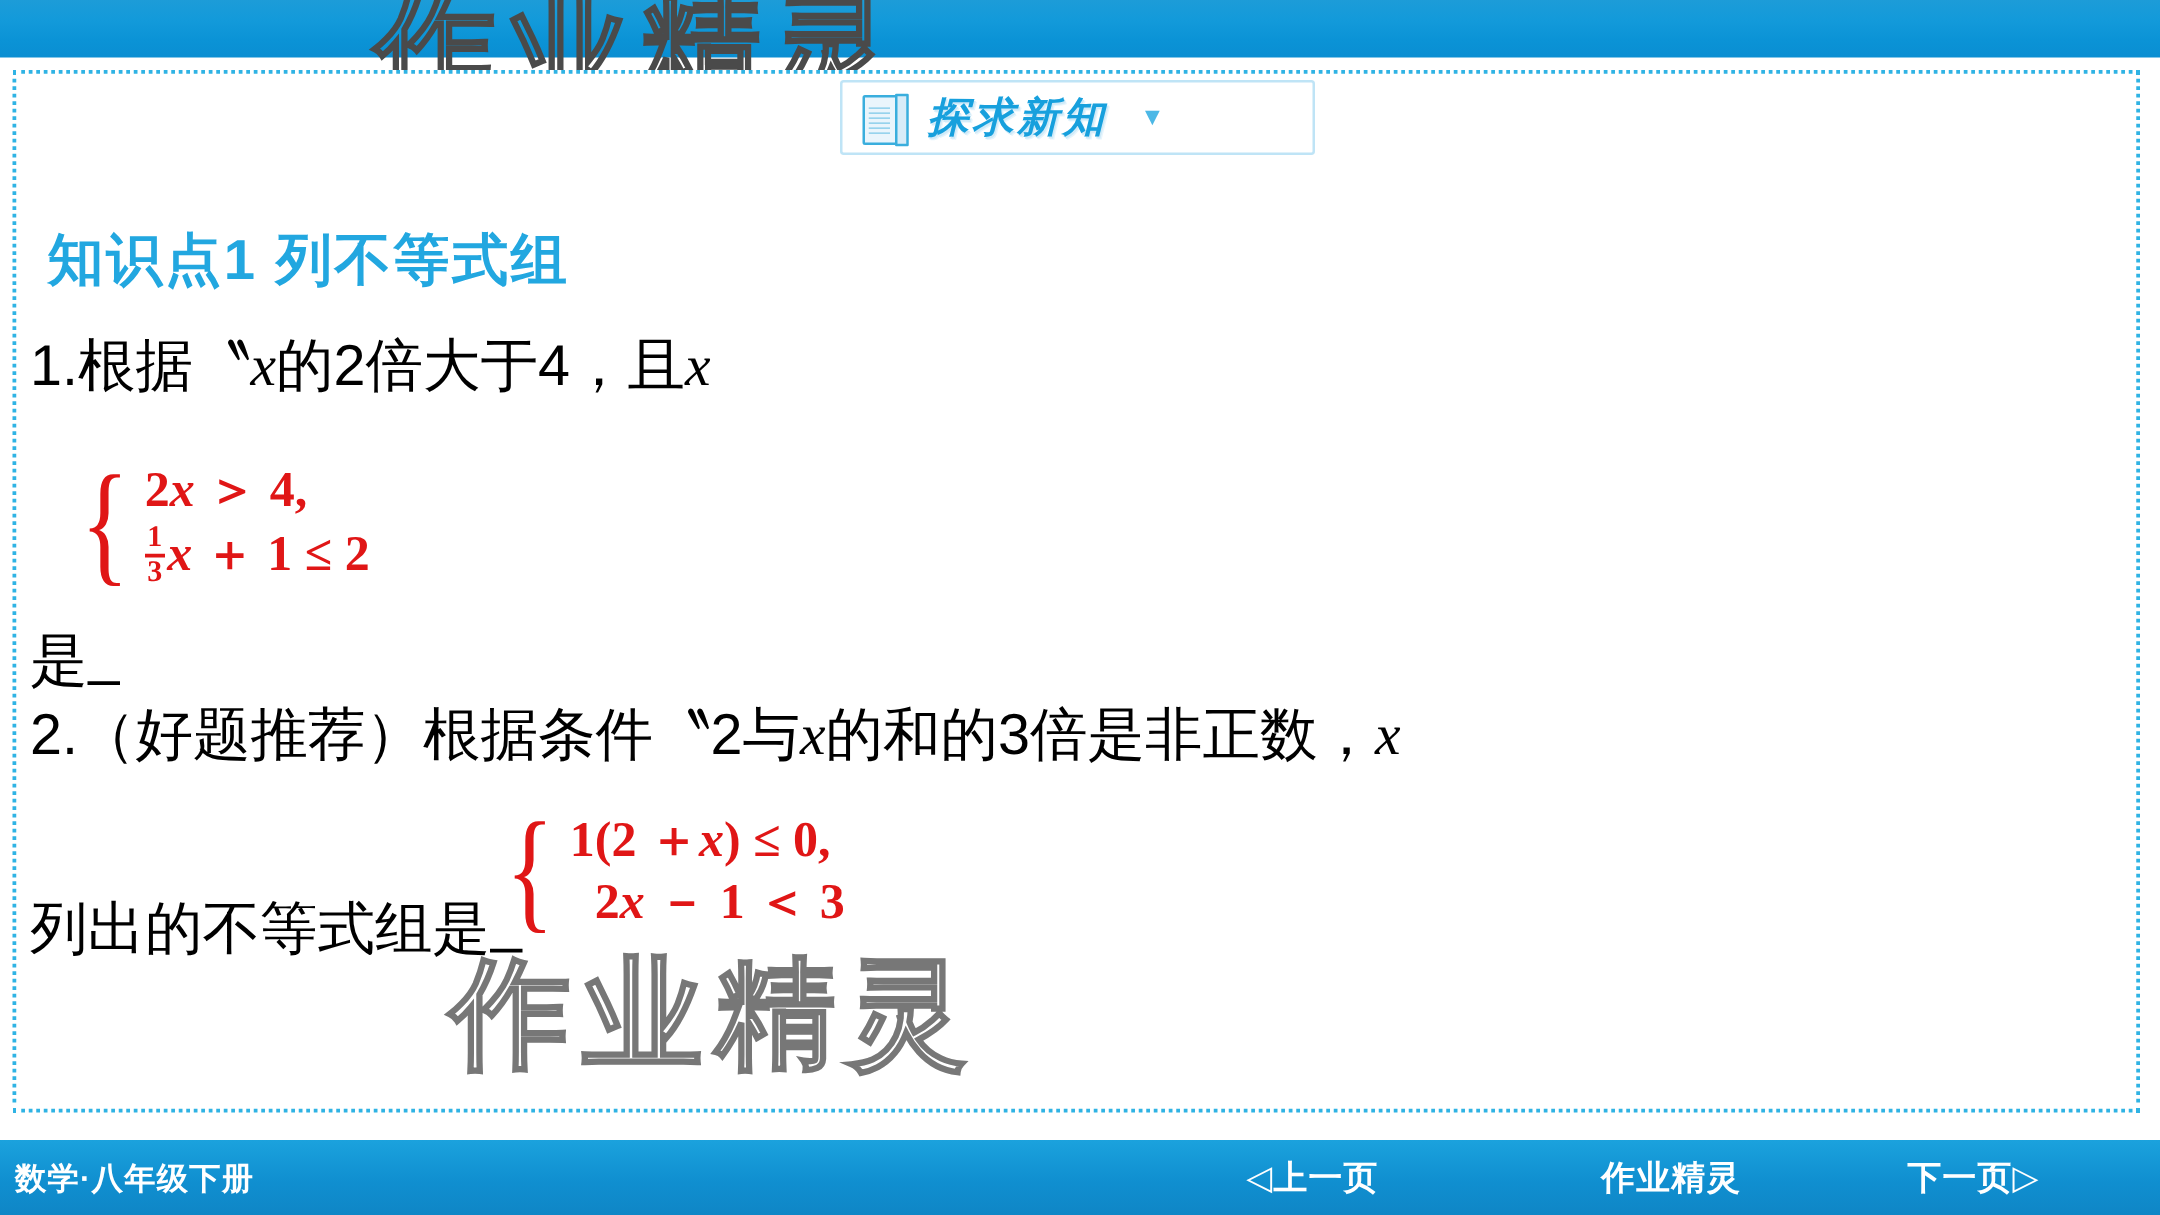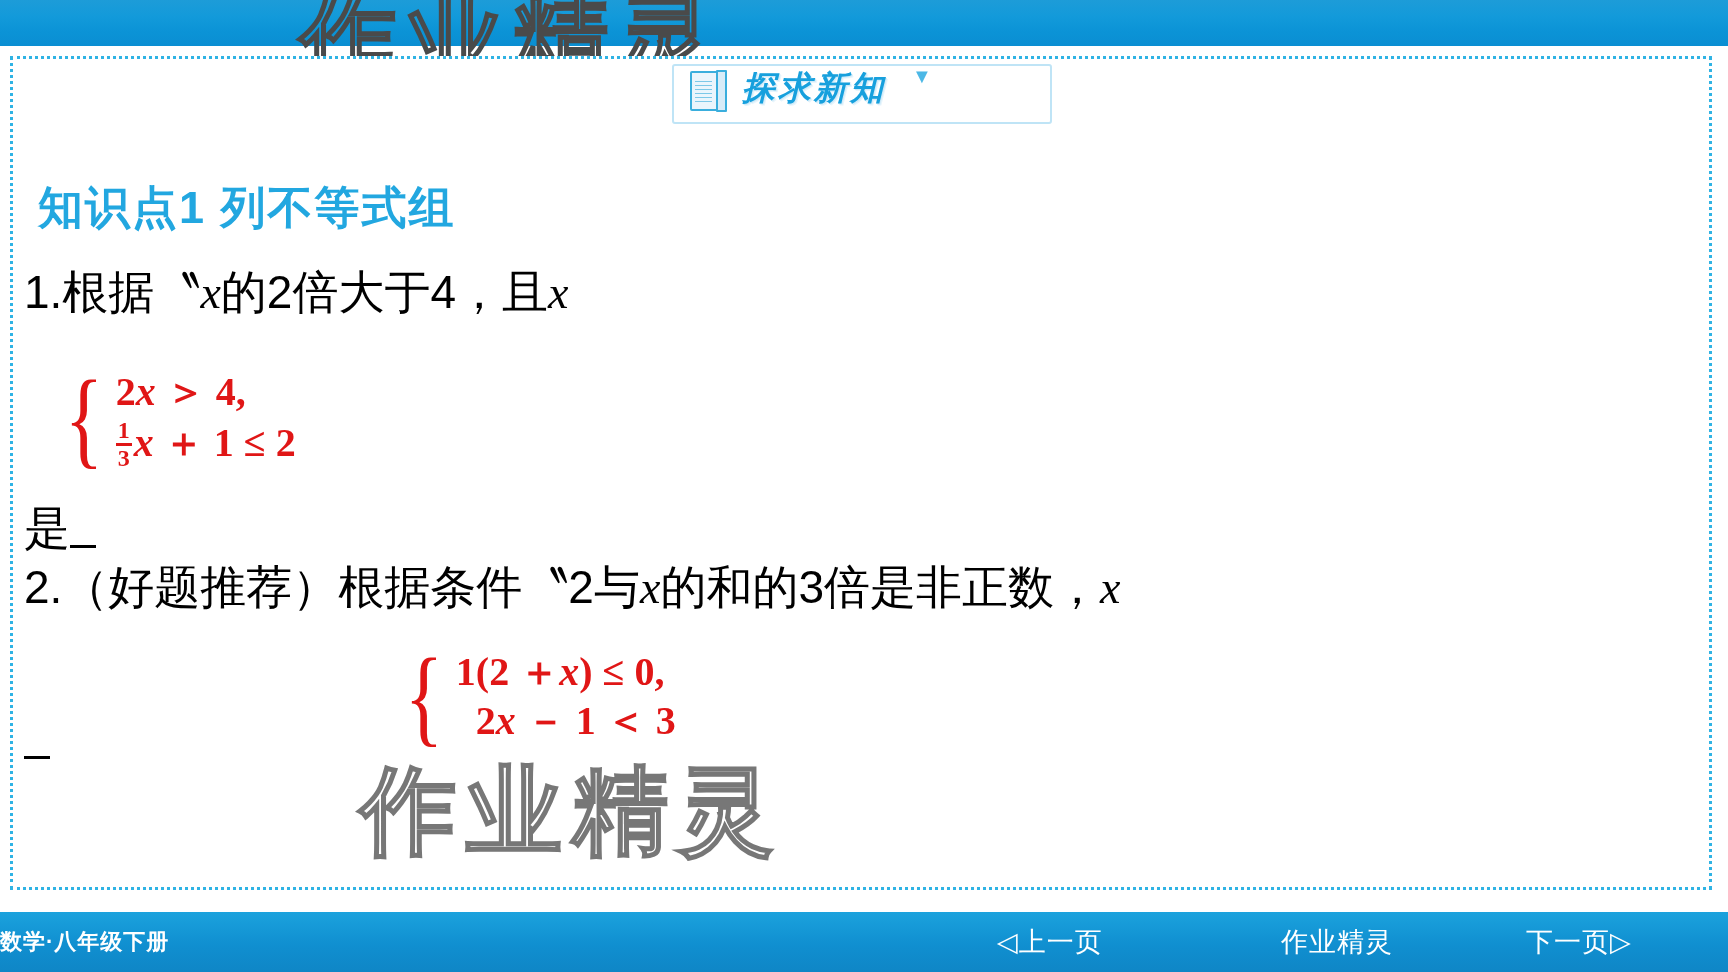--- a/index.html
+++ b/index.html
@@ -41,20 +41,21 @@
     position: absolute;
     left: 672px;
     top: 64px;
     width: 380px;
     height: 60px;
     border: 2px solid #bfe4f6;
     border-radius: 3px;
     background: #ffffff;
     box-sizing: border-box;
     display: flex;
+    align-items: center;
     padding-left: 10px;
   }
   .sh-icon {
     width: 46px;
     height: 46px;
     position: relative;
     flex: 0 0 auto;
   }
   .sh-icon .paper {
     position: absolute;
@@ -211,31 +212,31 @@
     left: 0;
     top: 912px;
     width: 1728px;
     height: 60px;
     background: linear-gradient(180deg, #1ba2dd 0%, #108fd0 55%, #0f86c6 100%);
     display: flex;
     align-items: center;
   }
   .bb-left {
     position: absolute;
-    left: 0;
-    font-size: 22px;
+    left: 12px;
+    font-size: 25px;
     font-weight: bold;
     color: #ffffff;
     letter-spacing: 1px;
     white-space: nowrap;
   }
   .nav-btn {
     position: absolute;
     font-size: 27px;
-    font-weight: normal;
+    font-weight: bold;
     color: #ffffff;
     letter-spacing: 1px;
     white-space: nowrap;
     cursor: pointer;
   }
   .nav-prev { left: 997px; }
   .nav-menu { left: 1281px; }
   .nav-next { left: 1526px; }
 </style>
 </head>
@@ -285,21 +286,21 @@
   <span class="sys-rows">
     <span class="sys-row">
       <span>1(2 ＋ </span><span class="ital">x</span><span>)</span>&nbsp;<span>≤</span>&nbsp;<span>0,</span>
     </span>
     <span class="sys-row">
       &nbsp;&nbsp;<span>2</span><span class="ital">x</span>&nbsp;<span>－</span>&nbsp;<span>1</span>&nbsp;<span>＜</span>&nbsp;<span>3</span>
     </span>
   </span>
 </div>
 
-<div class="q-text q-lie"><span class="blank"></span></div>
+<div class="q-text q-lie"><span>列出的不等式组是</span><span class="blank"></span></div>
 
 <div class="watermark wm-bottom">作业精灵</div>
 
 <div class="bottom-bar">
   <div class="bb-left">数学·八年级下册</div>
   <div class="nav-btn nav-prev">◁上一页</div>
   <div class="nav-btn nav-menu">作业精灵</div>
   <div class="nav-btn nav-next">下一页▷</div>
 </div>
 

